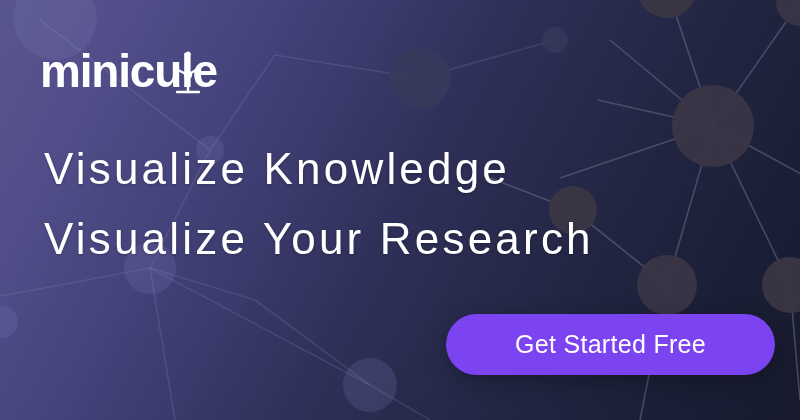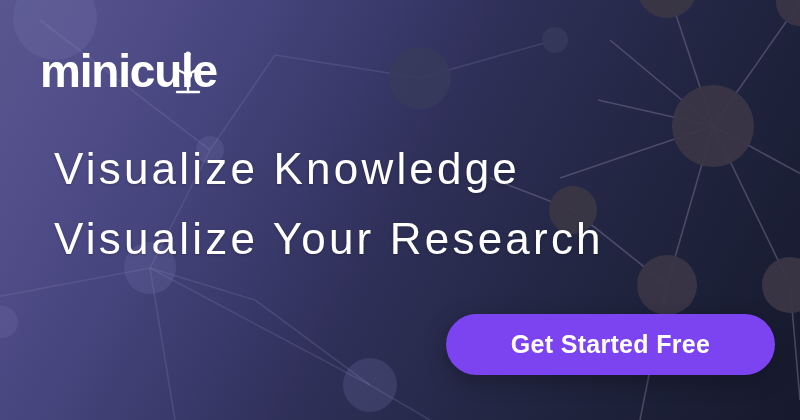--- a/index.html
+++ b/index.html
@@ -63,21 +63,21 @@
     top: 2px;
     width: 52px;
     height: 52px;
   }
   .mark-line { stroke: #ffffff; stroke-width: 2.4; stroke-linecap: round; }
   .mark-dot  { fill: #ffffff; }
 
   
   #headline {
     position: absolute;
-    left: 54px;
+    left: 44px;
     top: 134px;
     width: 740px;
   }
   .headline-line {
     color: #ffffff;
     font-size: 44px;
     font-weight: 400;
     letter-spacing: 3.2px;
     line-height: 70px;
     white-space: nowrap;
@@ -90,21 +90,21 @@
     left: 446px;
     top: 314px;
     width: 329px;
     height: 61px;
     border: none;
     border-radius: 31px;
     background: #7c43f0;
     color: #ffffff;
     font-family: "Liberation Sans", sans-serif;
     font-size: 25px;
-    font-weight: 700;
+    font-weight: 400;
     letter-spacing: .3px;
     cursor: pointer;
     display: flex;
     align-items: center;
     justify-content: center;
     box-shadow: 0 6px 22px rgba(0,0,0,.28);
   }
 </style>
 </head>
 <body>

